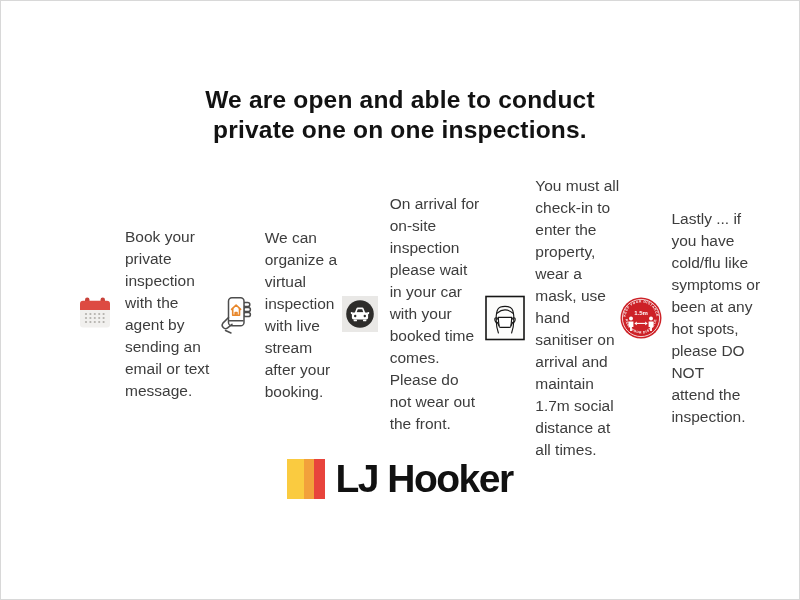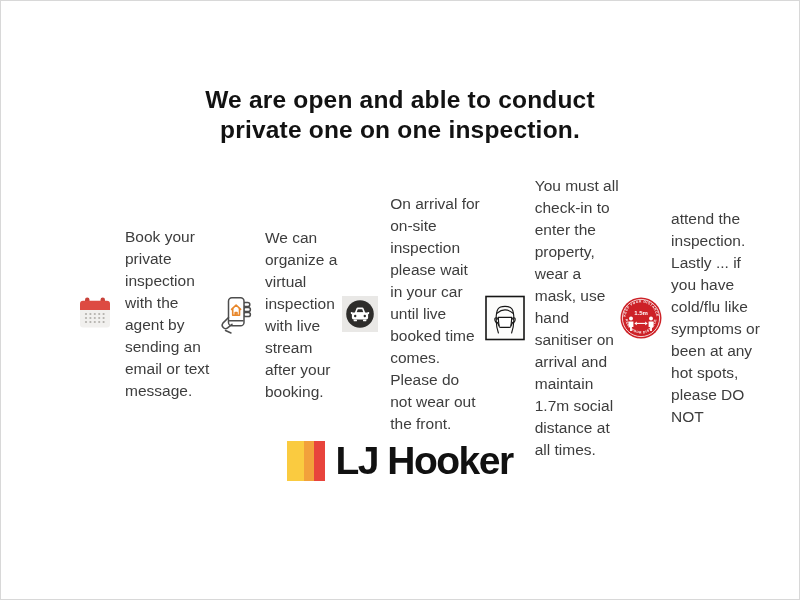--- a/index.html
+++ b/index.html
@@ -38,21 +38,21 @@
     display: flex; justify-content: center; align-items: center;
     margin-right: 8px;
   }
   .item-text {
     font-size: 15.5px;
     line-height: 22px;
     color: #3d3d3d;
   }
   .footer {
     position: absolute;
-    left: 0; right: 0; top: 440px;
+    left: 0; right: 0; top: 458px;
     display: flex; justify-content: center; align-items: center;
   }
   .logo-square {
     width: 38px; height: 40px;
     display: flex;
   }
   .stripe { height: 100%; }
   .stripe-1 { width: 17px; }
   .stripe-2 { width: 10px; }
   .stripe-3 { width: 11px; }
@@ -73,21 +73,21 @@
     letter-spacing: 0.2px;
   }
 </style>
 </head>
 <body>
 
 <div class="canvas">
 
   <h1 class="title">
     <span>We are open and able to conduct</span><br>
-    <span>private one on one inspection.</span>
+    <span>private one on one inspections.</span>
   </h1>
 
   <div class="items">
 
     <div class="item item-1">
       <span class="icon-col">
         <svg width="34" height="34" viewBox="0 0 34 34" aria-hidden="true">
           <rect x="7" y="0.5" width="4.5" height="7.5" rx="2.2" fill="#c8423a"></rect>
           <rect x="22.5" y="0.5" width="4.5" height="7.5" rx="2.2" fill="#c8423a"></rect>
           <path d="M2 13 v-6.2 a3 3 0 0 1 3 -3 h24 a3 3 0 0 1 3 3 V13 z" fill="#dd4b42"></path>
@@ -150,21 +150,21 @@
           <rect x="9.9" y="16.6" width="16.2" height="6.8" rx="1.7" fill="#ffffff"></rect>
           <rect x="8.9" y="15.9" width="1.7" height="2" rx="0.5" fill="#ffffff"></rect>
           <rect x="25.4" y="15.9" width="1.7" height="2" rx="0.5" fill="#ffffff"></rect>
           <circle cx="13.2" cy="20" r="1.2" fill="#2e2d2b"></circle>
           <circle cx="22.8" cy="20" r="1.2" fill="#2e2d2b"></circle>
           <rect x="11.6" y="23.4" width="3.4" height="1.9" rx="0.9" fill="#ffffff"></rect>
           <rect x="21" y="23.4" width="3.4" height="1.9" rx="0.9" fill="#ffffff"></rect>
         </svg>
       </span>
       <div class="item-text">
-        <div>On arrival for on-site inspection please wait in your car until live booked time comes.</div>
+        <div>On arrival for on-site inspection please wait in your car with your booked time comes.</div>
         <div>Please do not wear out the front.</div>
       </div>
     </div>
 
     <div class="item item-4">
       <span class="icon-col">
         <svg width="40" height="46" viewBox="0 0 40 46" aria-hidden="true">
           <rect x="1" y="1.5" width="38" height="43" fill="#fcfcfb" stroke="#161616" stroke-width="1.6"></rect>
           <g fill="none" stroke="#161616" stroke-width="1.15" stroke-linecap="round" stroke-linejoin="round">
             <path d="M13.4 38 C10.8 31 10.2 18.8 13 14 C15.2 10.4 24.8 10.4 27 14 C29.8 18.8 29.2 31 26.6 38"></path>
@@ -208,22 +208,22 @@
             <path d="M28.6 24.4 h4.8 v5.6 h-1.5 v4 h-1.8 v-4 h-1.5 z"></path>
           </g>
           <g stroke="#ffffff" stroke-width="1.1" fill="#ffffff">
             <line x1="16.6" y1="26.4" x2="25.4" y2="26.4"></line>
             <path d="M16.8 24.6 l-2.4 1.8 2.4 1.8 z" stroke="none"></path>
             <path d="M25.2 24.6 l2.4 1.8 -2.4 1.8 z" stroke="none"></path>
           </g>
         </svg>
       </span>
       <div class="item-text">
+        <div>Lastly ... if you have cold/flu like symptoms or been at any hot spots, please DO NOT</div>
         <div>attend the inspection.</div>
-        <div>Lastly ... if you have cold/flu like symptoms or been at any hot spots, please DO NOT</div>
       </div>
     </div>
 
   </div>
 
   <div class="footer">
     <span class="logo-square">
       <span class="stripe stripe-1" style="background-color: rgb(250, 203, 64);"></span>
       <span class="stripe stripe-2" style="background-color: rgb(242, 161, 59);"></span>
       <span class="stripe stripe-3" style="background-color: rgb(232, 68, 60);"></span>

